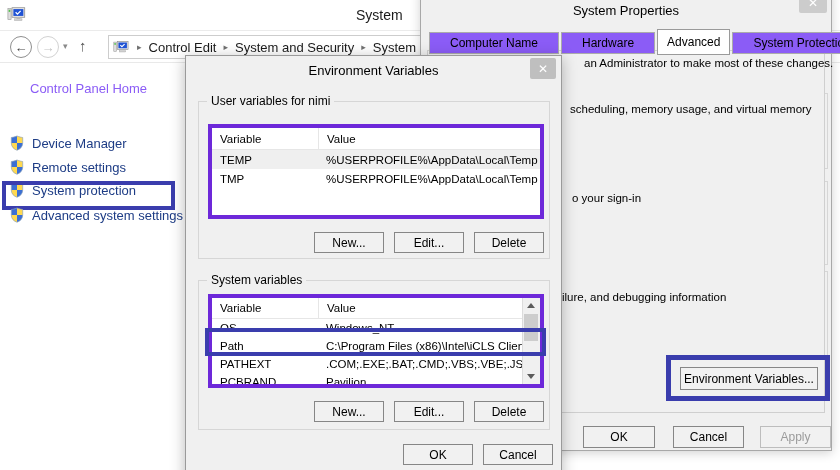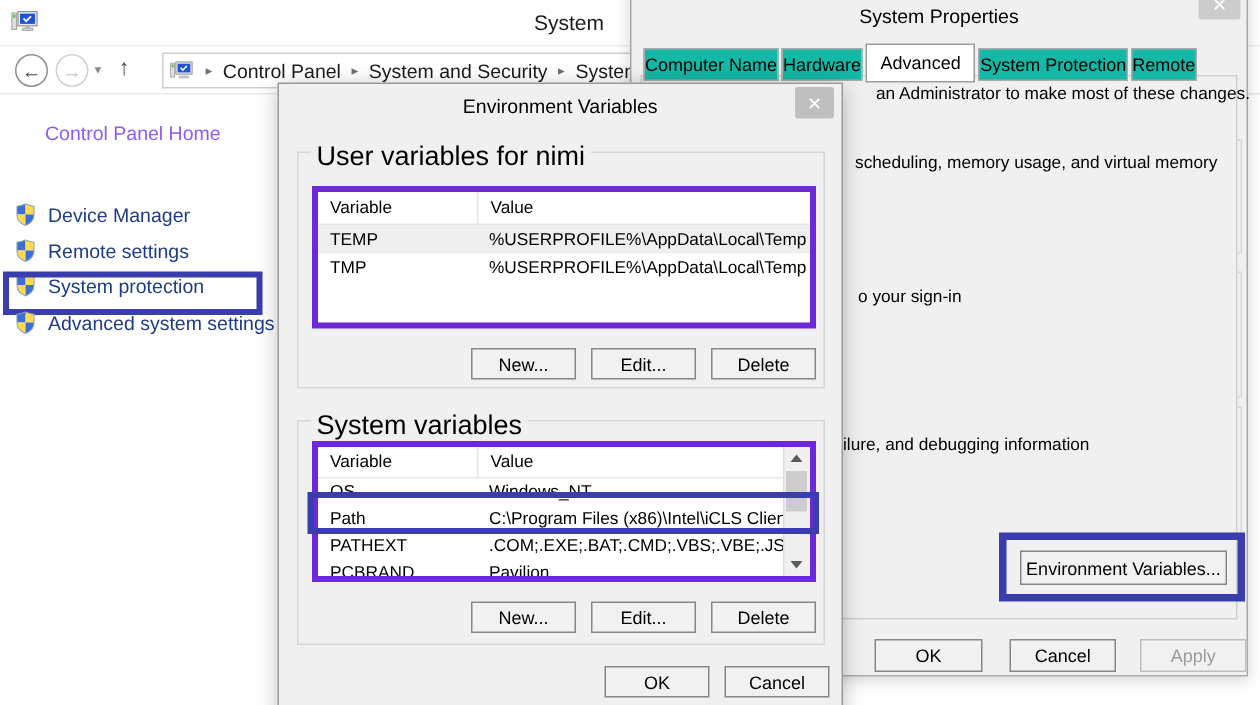--- a/index.html
+++ b/index.html
@@ -31,30 +31,30 @@
   
   .anno{border:4px solid #3a3dad;box-sizing:border-box;background:transparent;}
   .anno-sidebar{left:2px;top:181px;width:173px;height:29px;z-index:10;}
   .anno-env{left:666px;top:355px;width:164px;height:46px;border-width:5px;z-index:30;}
 
   
   .btn{background:#f1f1f1;border:1px solid #868686;box-sizing:border-box;
     display:flex;align-items:center;justify-content:center;font-size:12px;color:#000;}
   .btn.disabled{color:#9b9b9b;border-color:#bdbdbd;}
   .groupbox{position:absolute;border:1px solid #d6d6d6;box-sizing:border-box;}
-  .grouplabel{position:absolute;top:-8px;left:8px;background:#f0f0f0;padding:0 4px;font-size:18px;white-space:nowrap;}
+  .grouplabel{position:absolute;top:-8px;left:8px;background:#f0f0f0;padding:0 4px;font-size:12px;white-space:nowrap;}
 
   
   .sp-dialog{left:420px;top:-12px;width:412px;height:463px;background:#f0f0f0;
     border:1px solid #a8a8a8;box-shadow:0 2px 10px rgba(0,0,0,.18);z-index:20;box-sizing:border-box;}
   .sp-title{left:0;right:0;top:14px;text-align:center;font-size:13px;}
   .dlg-close{display:flex;align-items:center;justify-content:center;border-radius:2px;}
   .sp-close{right:4px;top:4px;width:28px;height:20px;background:#cccccc;color:#fff;font-size:12px;}
   .tabstrip{left:8px;top:40px;display:flex;align-items:flex-end;z-index:3;}
-  .tab{background:#14b8a6;border:1px solid #ababab;padding:3px 0;margin-right:2px;font-size:12px;white-space:nowrap;}
+  .tab{background:#8b5cf6;border:1px solid #ababab;padding:3px 20px;margin-right:2px;font-size:12px;white-space:nowrap;}
   .tab--selected{background:#fff;border-color:#9a9a9a;padding:5px 9px;margin-bottom:-1px;z-index:4;position:relative;}
   .tabpanel{left:6px;top:61px;width:398px;height:363px;background:#f0f0f0;border:1px solid #cfcfcf;box-sizing:border-box;z-index:1;}
   .frag{font-size:11.5px;white-space:nowrap;z-index:2;}
 
   
   .ev-dialog{left:185px;top:55px;width:377px;height:430px;background:#f0f0f0;
     border:1px solid #9a9a9a;box-shadow:0 3px 14px rgba(0,0,0,.28);z-index:40;box-sizing:border-box;}
   .ev-title{left:0;right:0;top:7px;text-align:center;font-size:13px;}
   .ev-close{right:5px;top:2px;width:26px;height:21px;background:#bfbfbf;color:#fff;font-size:12px;}
   .vartable{position:absolute;background:#fff;border:4px solid #6d28d9;box-sizing:border-box;overflow:hidden;}
@@ -104,21 +104,21 @@
     <svg width="17" height="17" viewBox="0 0 22 22">
       <rect x="1" y="4" width="3.5" height="12" fill="#dedede" stroke="#9a9a9a" stroke-width="0.7"></rect>
       <rect x="1.8" y="5.2" width="1.8" height="2.4" fill="#57c24e"></rect>
       <rect x="5.5" y="3" width="14" height="10.5" fill="#e8e8e8" stroke="#8a8a8a" stroke-width="0.8"></rect>
       <rect x="7" y="4.5" width="11" height="7.5" fill="#1f52d4"></rect>
       <path d="M9.5 8l2 2 3.5-3.5" stroke="#fff" stroke-width="1.4" fill="none"></path>
       <rect x="8.5" y="15.2" width="8" height="1.6" fill="#d4d4d4" stroke="#9a9a9a" stroke-width="0.5"></rect>
     </svg>
   </span>
   <span class="crumb-sep">▸</span>
-  <span class="crumb">Control Panel</span>
+  <span class="crumb">Control Edit</span>
   <span class="crumb-sep">▸</span>
   <span class="crumb">System and Security</span>
   <span class="crumb-sep">▸</span>
   <span class="crumb">System</span>
 </div>
 
 <div class="abs sidebar-home">Control Panel Home</div>
 
 <div class="side-item" style="top:115px;">
   <span style="display:flex;">

